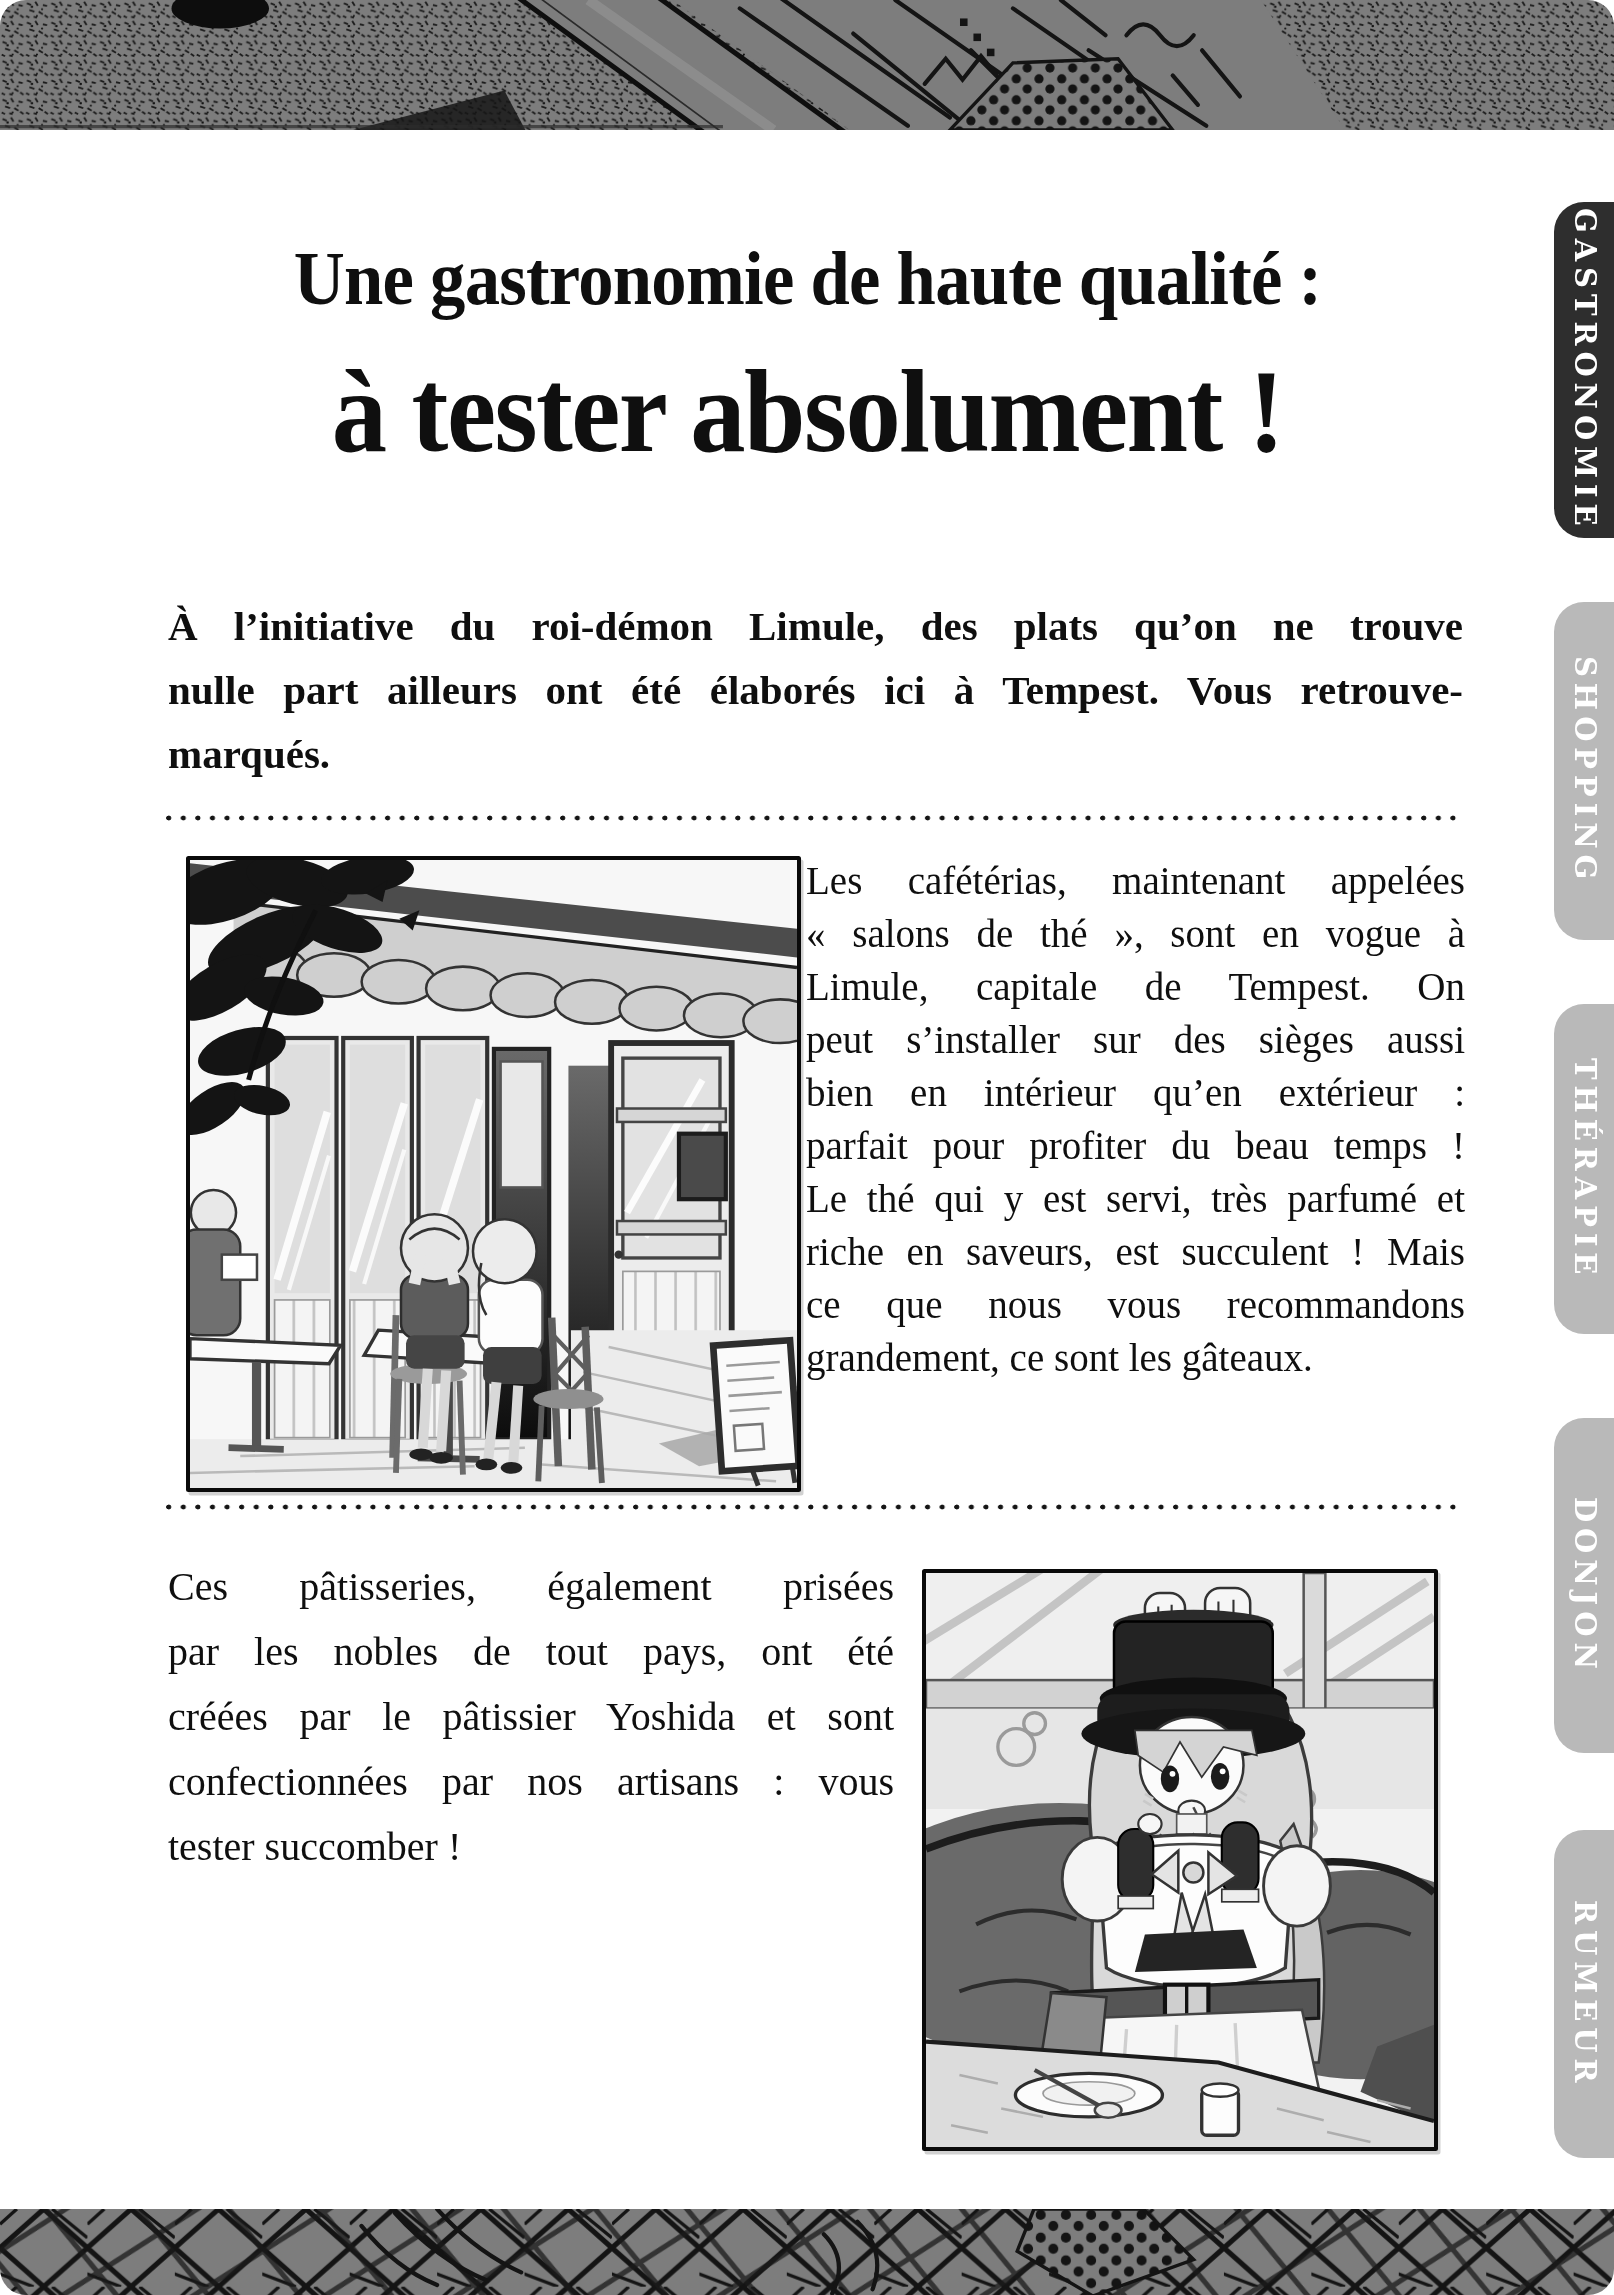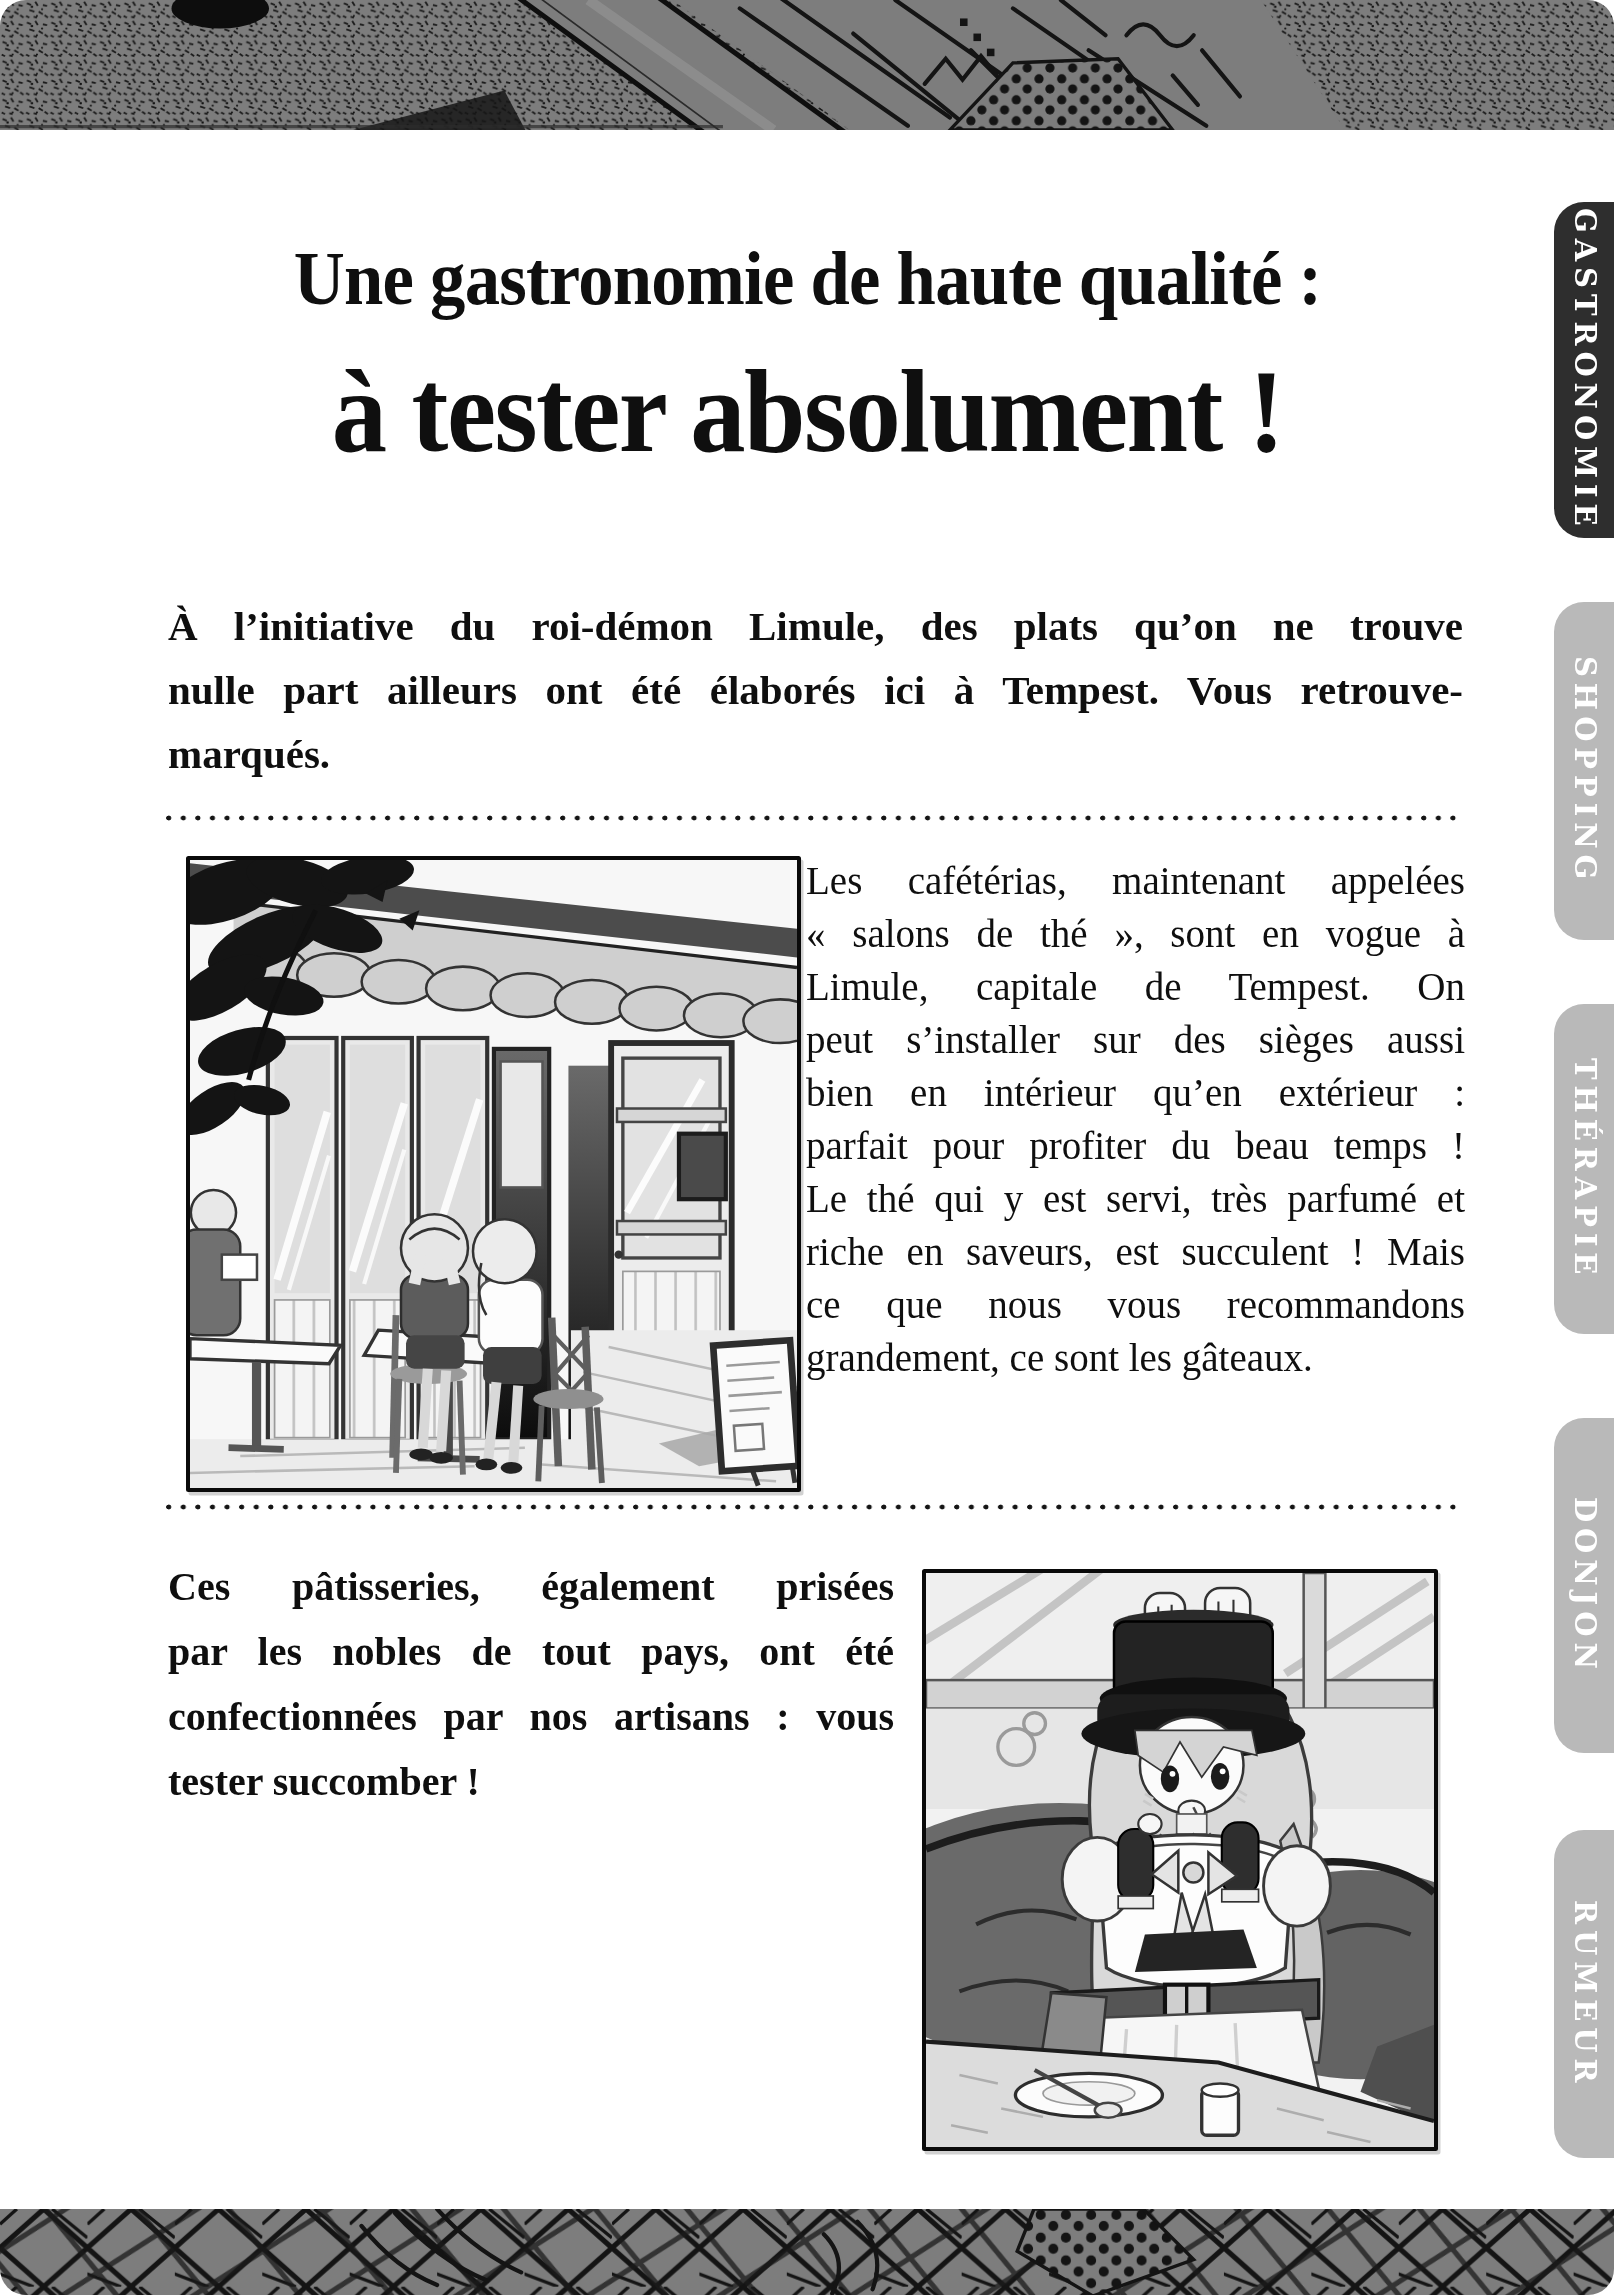--- a/index.html
+++ b/index.html
@@ -17,21 +17,21 @@
           transform:scaleX(.93);transform-origin:center;white-space:nowrap;}
 
   .intro{position:absolute;left:168px;top:594px;width:1295px;
          font-weight:700;font-size:41px;}
   .intro .jline{line-height:64px;}
 
   .para{position:absolute;font-weight:400;}
   .p1{left:806px;top:854px;width:659px;font-size:39px;font-family:Liberation Serif, serif;}
   .p1 .jline{line-height:53px;}
   .p2{left:168px;top:1554px;width:726px;font-size:40px;}
-  .p2 .jline{line-height:65px;font-weight:bold;}
+  .p2 .jline{line-height:65px;}
 
   .jline{text-align:justify;text-align-last:justify;white-space:normal;}
   .jlast{text-align-last:left;}
 
   .dots{position:absolute;left:166px;width:1298px;height:8.4px;
         background-image:radial-gradient(circle at 2.7px 4.2px,#151515 2.2px,transparent 2.9px);
         background-size:14.6px 8.4px;background-repeat:repeat-x;}
   .d1{top:814px;}
   .d2{top:1503px;}
 
@@ -293,20 +293,21 @@
       <div class="jline">Le thé qui y est servi, très parfumé et</div>
       <div class="jline">riche en saveurs, est succulent ! Mais</div>
       <div class="jline">ce que nous vous recommandons</div>
       <div class="jline jlast">grandement, ce sont les gâteaux.</div>
     </div>
   <div class="dots d2"></div>
 
   <div class="para p2">
       <div class="jline">Ces pâtisseries, également prisées</div>
       <div class="jline">par les nobles de tout pays, ont été</div>
+      <div class="jline">créées par le pâtissier Yoshida et sont</div>
       <div class="jline">confectionnées par nos artisans : vous</div>
       <div class="jline jlast">tester succomber !</div>
     </div>
 
   <figure class="fig fig2">
     <svg viewBox="0 0 608 686" preserveAspectRatio="none">
       <rect width="608" height="686" fill="#f2f2f2"></rect>
 
       <g>
         <rect x="0" y="0" width="608" height="128" fill="#efefef"></rect>

